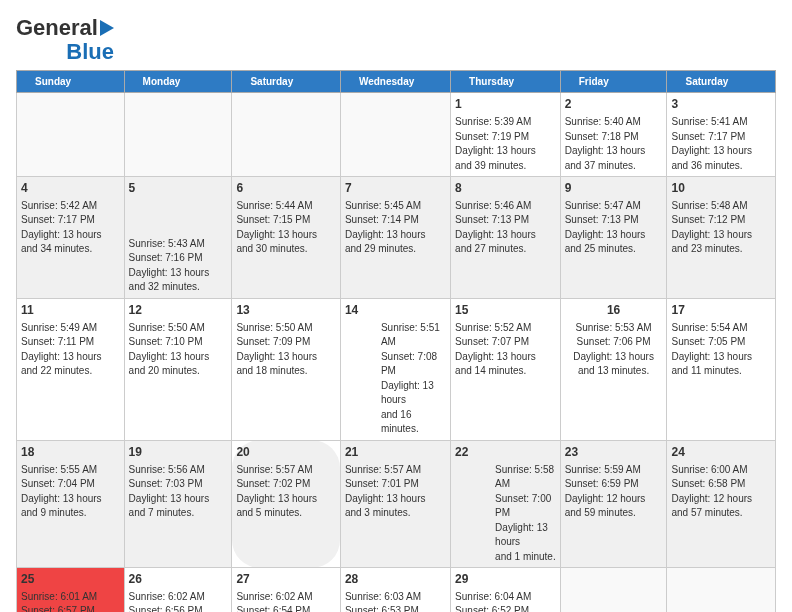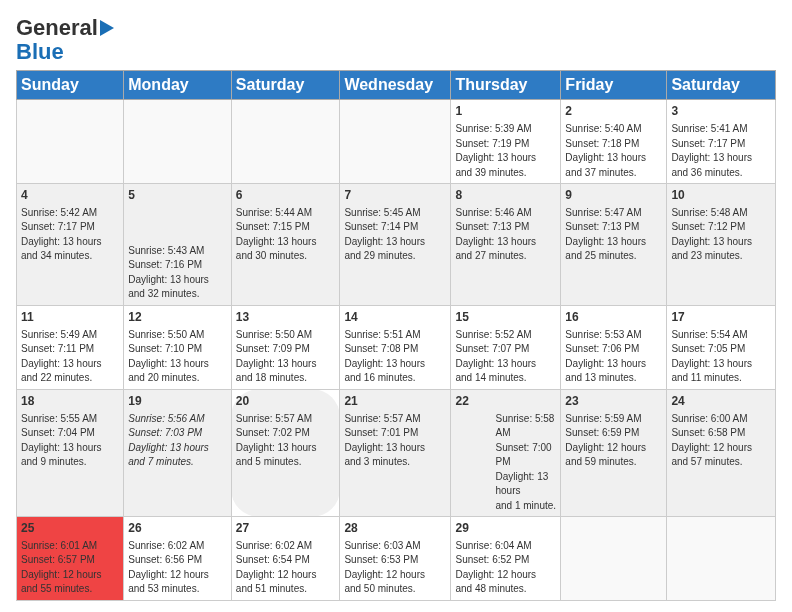--- a/index.html
+++ b/index.html
@@ -12,21 +12,21 @@
     }
     .header-area {
       display: flex;
       justify-content: space-between;
       align-items: flex-start;
       margin-bottom: 6px;
     }
     .logo {
       display: flex;
       flex-direction: column;
-      align-items: flex-start;
+      align-items: flex-end;
     }
     .logo-text {
       font-size: 22px;
       font-weight: bold;
       color: #333;
       line-height: 1.1;
     }
     .logo-text span.blue { color: #1a6eb5; }
     .logo-arrow {
       width: 0; height: 0;
@@ -55,23 +55,23 @@
       font-weight: normal;
     }
     table {
       width: 100%;
       border-collapse: collapse;
       font-size: 10.5px;
     }
     thead tr th {
       background-color: #2e7bc4;
       color: #fff;
-      padding: 5px 4px;
+      padding: 5px 18px;
       text-align: left;
-      font-size: 16px;
+      font-size: 10px;
       font-weight: bold;
       border: 1px solid #aaa;
     }
     tbody tr td {
       border: 1px solid #ccc;
       vertical-align: top;
       padding: 3px 4px;
       height: 80px;
       width: 113px;
       color: #333;
@@ -222,33 +222,33 @@
         </td>
         <td style="background-color: rgb(255, 255, 255);">
           <span class="day-number">13</span>
           <div class="cell-text" style="white-space: pre-line;">Sunrise: 5:50 AM
 Sunset: 7:09 PM
 Daylight: 13 hours
 and 18 minutes.</div>
         </td>
         <td style="background-color: rgb(255, 255, 255);">
           <span class="day-number">14</span>
-          <div class="cell-text" style="white-space: pre-line;">Sunrise: 5:51 AM
+          <div class="cell-text" style="white-space: pre-line; margin-left: 36px;">Sunrise: 5:51 AM
 Sunset: 7:08 PM
 Daylight: 13 hours
 and 16 minutes.</div>
         </td>
         <td style="background-color: rgb(255, 255, 255);">
           <span class="day-number">15</span>
           <div class="cell-text" style="white-space: pre-line;">Sunrise: 5:52 AM
 Sunset: 7:07 PM
 Daylight: 13 hours
 and 14 minutes.</div>
         </td>
-        <td style="background-color: rgb(255, 255, 255);">
+        <td style="background-color: rgb(255, 255, 255); text-align: center;">
           <span class="day-number">16</span>
           <div class="cell-text" style="white-space: pre-line;">Sunrise: 5:53 AM
 Sunset: 7:06 PM
 Daylight: 13 hours
 and 13 minutes.</div>
         </td>
         <td style="background-color: rgb(255, 255, 255);">
           <span class="day-number">17</span>
           <div class="cell-text" style="white-space: pre-line;">Sunrise: 5:54 AM
 Sunset: 7:05 PM
@@ -259,21 +259,21 @@
       <tr>
         <td style="background-color: rgb(240, 240, 240);">
           <span class="day-number">18</span>
           <div class="cell-text" style="white-space: pre-line;">Sunrise: 5:55 AM
 Sunset: 7:04 PM
 Daylight: 13 hours
 and 9 minutes.</div>
         </td>
         <td style="background-color: rgb(240, 240, 240); margin-left: 36px;">
           <span class="day-number">19</span>
-          <div class="cell-text" style="white-space: pre-line; font-style: italic;">Sunrise: 5:56 AM
+          <div class="cell-text" style="white-space: pre-line;">Sunrise: 5:56 AM
 Sunset: 7:03 PM
 Daylight: 13 hours
 and 7 minutes.</div>
         </td>
         <td style="background-color: rgb(240, 240, 240); border-radius: 28px;">
           <span class="day-number">20</span>
           <div class="cell-text" style="white-space: pre-line;">Sunrise: 5:57 AM
 Sunset: 7:02 PM
 Daylight: 13 hours
 and 5 minutes.</div>

